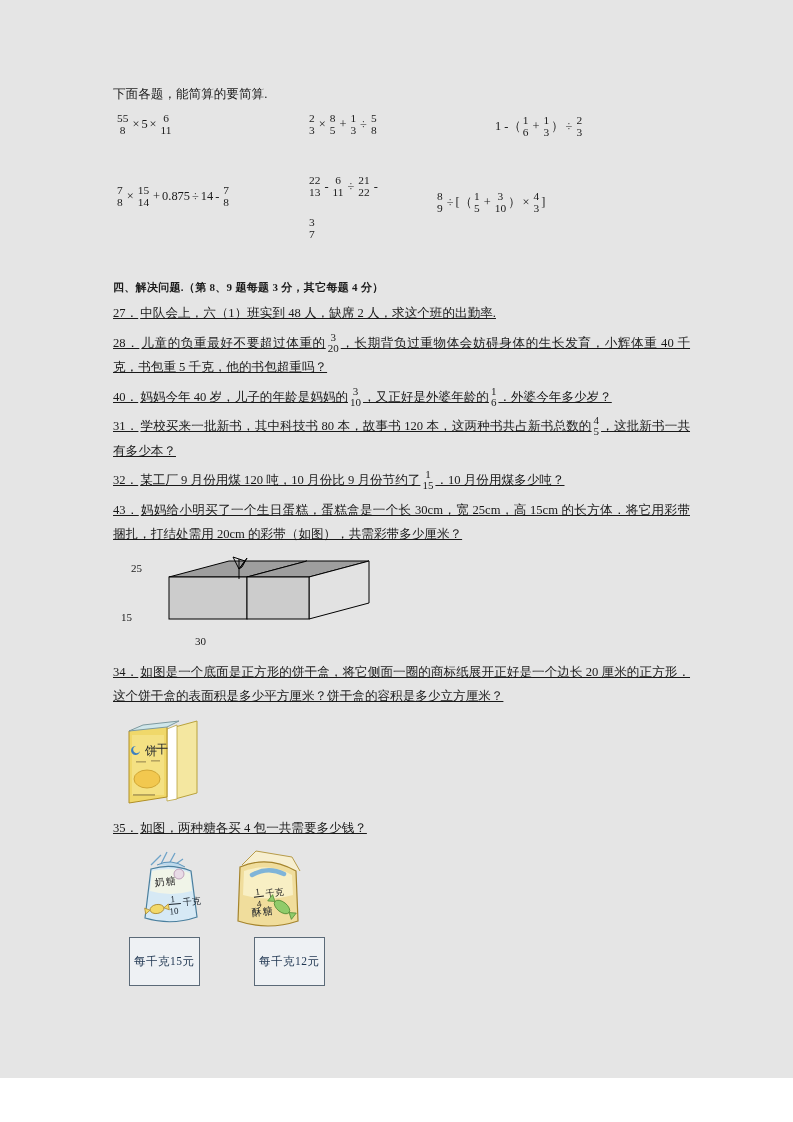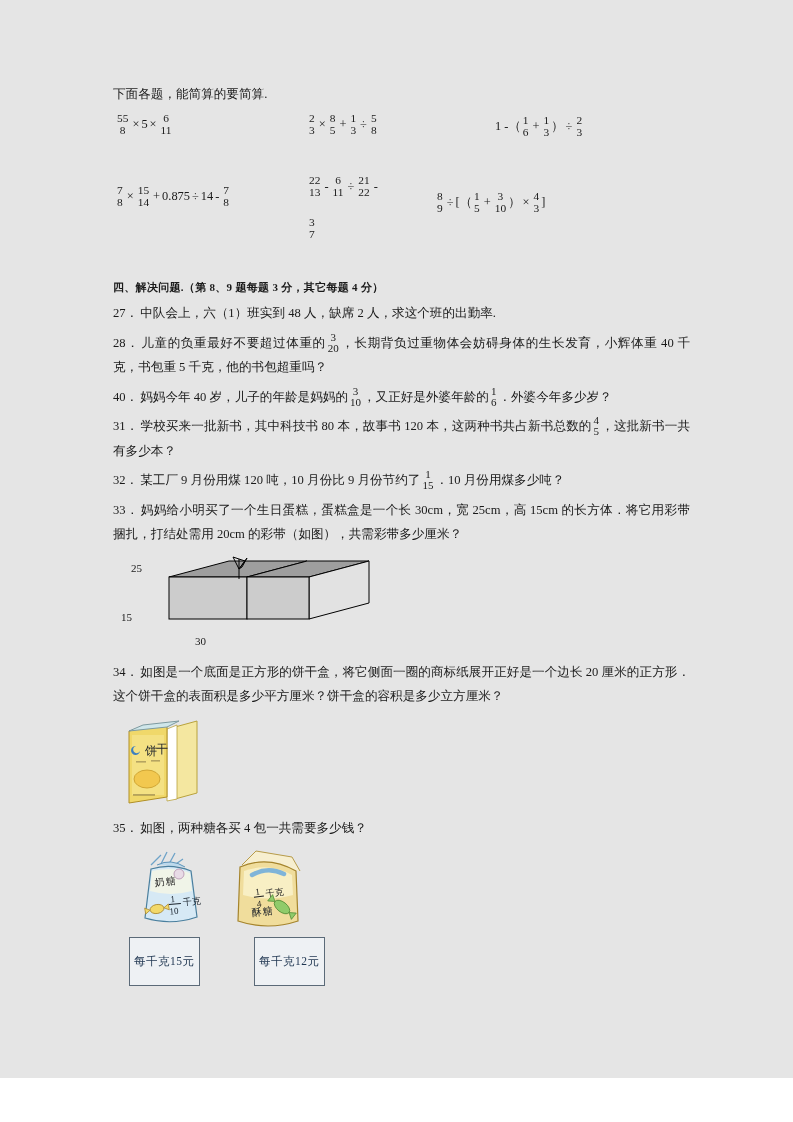--- a/index.html
+++ b/index.html
@@ -32,20 +32,21 @@
     font-size: 11px;
     font-weight: bold;
     margin: 22px 0 6px 0;
     letter-spacing: 0.3px;
   }
   .q {
     font-size: 12.6px;
     line-height: 1.95;
     margin: 5px 0 0 0;
     text-align: justify;
+    text-decoration: underline;
   }
   .q .num { margin-right: 2px; }
 
   
   .fr {
     display: inline-flex;
     flex-direction: column;
     align-items: center;
     vertical-align: middle;
     line-height: 1.02;
@@ -302,21 +303,21 @@
     </div>
 
     <div class="q">
       <span class="num">32．</span><span>某工厂 9 月份用煤 120 吨，10 月份比 9 月份节约了</span><span class="fr-in">
           <span class="n">1</span>
           <span class="d">15</span>
         </span><span>．10 月份用煤多少吨？</span>
     </div>
 
     <div class="q">
-      <span class="num">33．</span><span>妈妈给小明买了一个生日蛋糕，蛋糕盒是一个长 30cm，宽 25cm，高 15cm 的长方体．将它用彩带捆扎，打结处需用 20cm 的彩带（如图），共需彩带多少厘米？</span>
+      <span class="num">43．</span><span>妈妈给小明买了一个生日蛋糕，蛋糕盒是一个长 30cm，宽 25cm，高 15cm 的长方体．将它用彩带捆扎，打结处需用 20cm 的彩带（如图），共需彩带多少厘米？</span>
     </div>
 
     <div class="fig-cake">
       <svg width="300" height="100" viewBox="0 0 300 100">
 
         <polygon points="48,22 108,6 186,6 126,22" fill="#9e9e9e" stroke="#000" stroke-width="1"></polygon>
         <polygon points="126,22 186,6 248,6 188,22" fill="#9e9e9e" stroke="#000" stroke-width="1"></polygon>
 
         <polygon points="188,22 248,6 248,48 188,64" fill="#e2e2e2" stroke="#000" stroke-width="1"></polygon>
 

